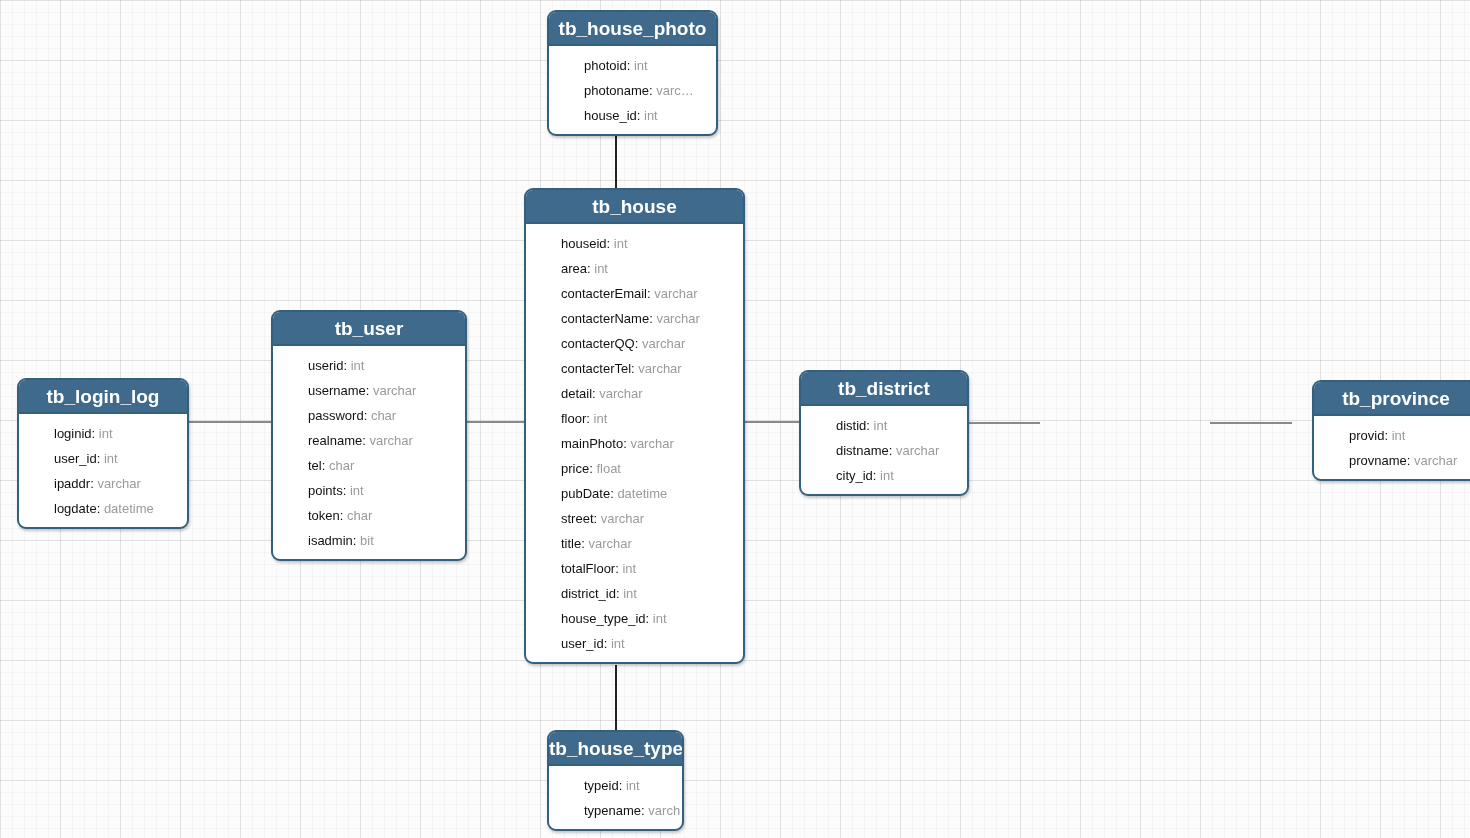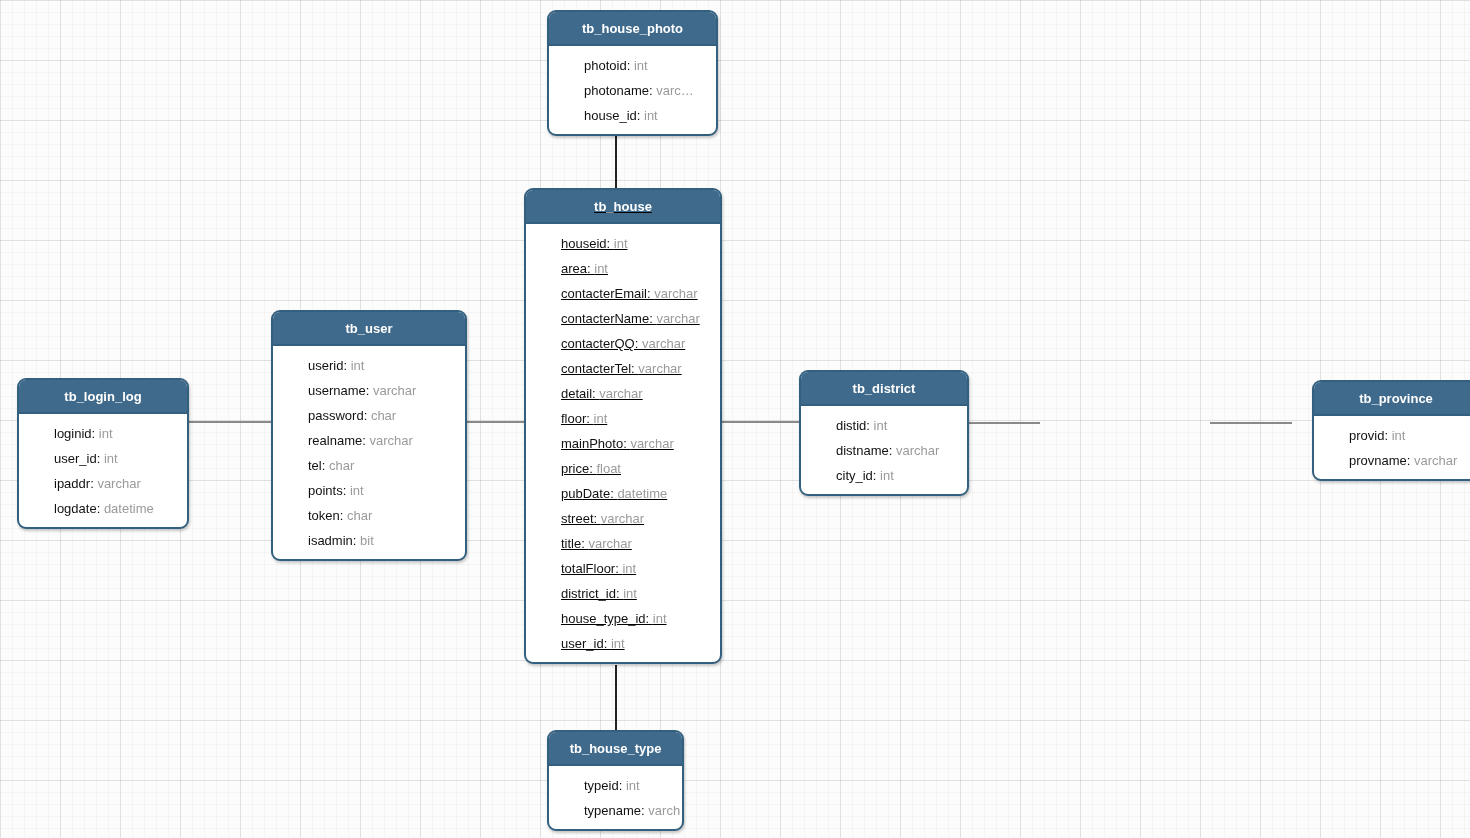--- a/index.html
+++ b/index.html
@@ -37,21 +37,21 @@
     background:#ffffff;
     border:2px solid var(--table-border);
     border-radius:9px;
     box-shadow:1px 2px 3px rgba(0,0,0,0.22);
     overflow:hidden;
   }
   .db-table .hdr{
     background:var(--header-bg);
     color:#ffffff;
     font-weight:bold;
-    font-size:13px;
+    font-size:19px;
     text-align:center;
     height:34px;
     line-height:33px;
     border-bottom:2px solid var(--table-border);
     white-space:nowrap;
   }
   .db-table .body{padding:7px 2px 6px 35px;}
   .db-table .field{
     height:25px;line-height:25px;
     font-size:13px;white-space:nowrap;overflow:hidden;
@@ -71,21 +71,21 @@
     <div class="connector h" style="left: 969px; top: 422px; width: 71px;"></div>
     <div class="connector h" style="left: 1210px; top: 422px; width: 82px;"></div>
     <div class="db-table" style="left: 547px; top: 10px; width: 171px;">
     <div class="hdr">tb_house_photo</div>
     <div class="body">
         <div class="field"><span class="fname">photoid: </span><span class="ftype">int</span></div>
         <div class="field"><span class="fname">photoname: </span><span class="ftype">varc…</span></div>
         <div class="field"><span class="fname">house_id: </span><span class="ftype">int</span></div>
       </div>
   </div>
-    <div class="db-table" style="left: 524px; top: 188px; width: 198px; text-decoration: underline;">
+    <div class="db-table" style="left: 524px; top: 188px; width: 221px;">
     <div class="hdr">tb_house</div>
     <div class="body">
         <div class="field"><span class="fname">houseid: </span><span class="ftype">int</span></div>
         <div class="field"><span class="fname">area: </span><span class="ftype">int</span></div>
         <div class="field"><span class="fname">contacterEmail: </span><span class="ftype">varchar</span></div>
         <div class="field"><span class="fname">contacterName: </span><span class="ftype">varchar</span></div>
         <div class="field"><span class="fname">contacterQQ: </span><span class="ftype">varchar</span></div>
         <div class="field"><span class="fname">contacterTel: </span><span class="ftype">varchar</span></div>
         <div class="field"><span class="fname">detail: </span><span class="ftype">varchar</span></div>
         <div class="field"><span class="fname">floor: </span><span class="ftype">int</span></div>

